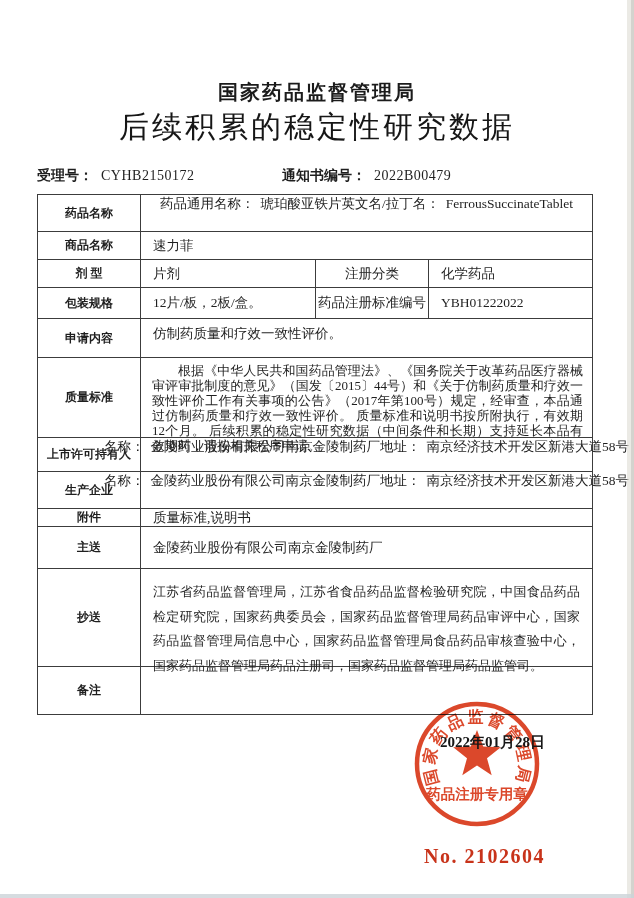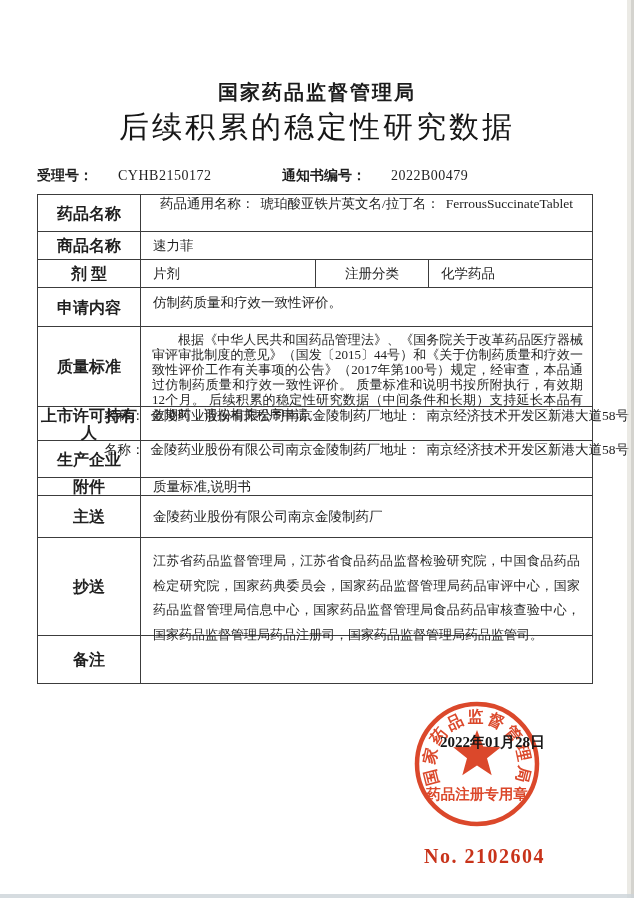--- a/index.html
+++ b/index.html
@@ -21,33 +21,33 @@
   }
   .doc-title {
     position:absolute; top:107px; left:0; width:100%;
     text-align:center; font-size:30px; letter-spacing:3px; font-weight:500; color:#161616;
   }
   .meta-row { position:absolute; top:167px; left:0; width:100%; font-size:14px; }
   .meta-group { position:absolute; top:0; white-space:nowrap; }
   .meta-acceptance { left:37px; }
   .meta-notice { left:282px;text-align:center; }
   .m-label { font-weight:bold; }
-  .m-value { margin-left:25px; letter-spacing:.5px; }
+  .m-value { margin-left:8px; letter-spacing:.5px; }
 
   
   .doc-table {
     position:absolute; left:37px; top:194px; width:556px;
     border:1.6px solid #3c3c3c;
   }
   .row { display:flex; border-top:1.4px solid #3c3c3c; }
   .row:first-child { border-top:none; }
   .cl {
     flex:0 0 103px; border-right:1.4px solid #3c3c3c;
     display:flex; align-items:center; justify-content:center;
-    font-weight:bold; font-size:16px; text-align:center; line-height:17px;
+    font-weight:bold; font-size:12px; text-align:center; line-height:17px;
   }
   .cv { flex:1 1 auto; display:flex; align-items:center; padding:0 12px; font-size:13.5px; min-width:0; }
   .cv2 { flex:0 0 175px; border-right:1.4px solid #3c3c3c; }
   .cl3 {
     flex:0 0 113px; border-right:1.4px solid #3c3c3c;
     display:flex; align-items:center; justify-content:center;
     font-weight:normal; font-size:13.5px;
   }
   .kv { flex-direction:row; align-items:flex-start; justify-content:center; line-height:17.5px; }
   .kv .line { white-space:nowrap; }
@@ -107,20 +107,26 @@
     </div>
 
     <div class="row r3">
       <div class="cl">剂 型</div>
       <div class="cv cv2">片剂</div>
       <div class="cl3">注册分类</div>
       <div class="cv">化学药品</div>
     </div>
 
 
+    <div class="row r5">
+      <div class="cl">包装规格</div>
+      <div class="cv cv2">12片/板，2板/盒。</div>
+      <div class="cl3">药品注册标准编号</div>
+      <div class="cv">YBH01222022</div>
+    </div>
 
     <div class="row r6">
       <div class="cl">申请内容</div>
       <div class="cv top-align">仿制药质量和疗效一致性评价。</div>
     </div>
 
     <div class="row r7">
       <div class="cl">质量标准</div>
       <div class="cv para conclusion-cell">根据《中华人民共和国药品管理法》、《国务院关于改革药品医疗器械审评审批制度的意见》（国发〔2015〕44号）和《关于仿制药质量和疗效一致性评价工作有关事项的公告》（2017年第100号）规定，经审查，本品通过仿制药质量和疗效一致性评价。 质量标准和说明书按所附执行，有效期12个月。 后续积累的稳定性研究数据（中间条件和长期）支持延长本品有效期时，请按相关程序申请。</div>
     </div>

